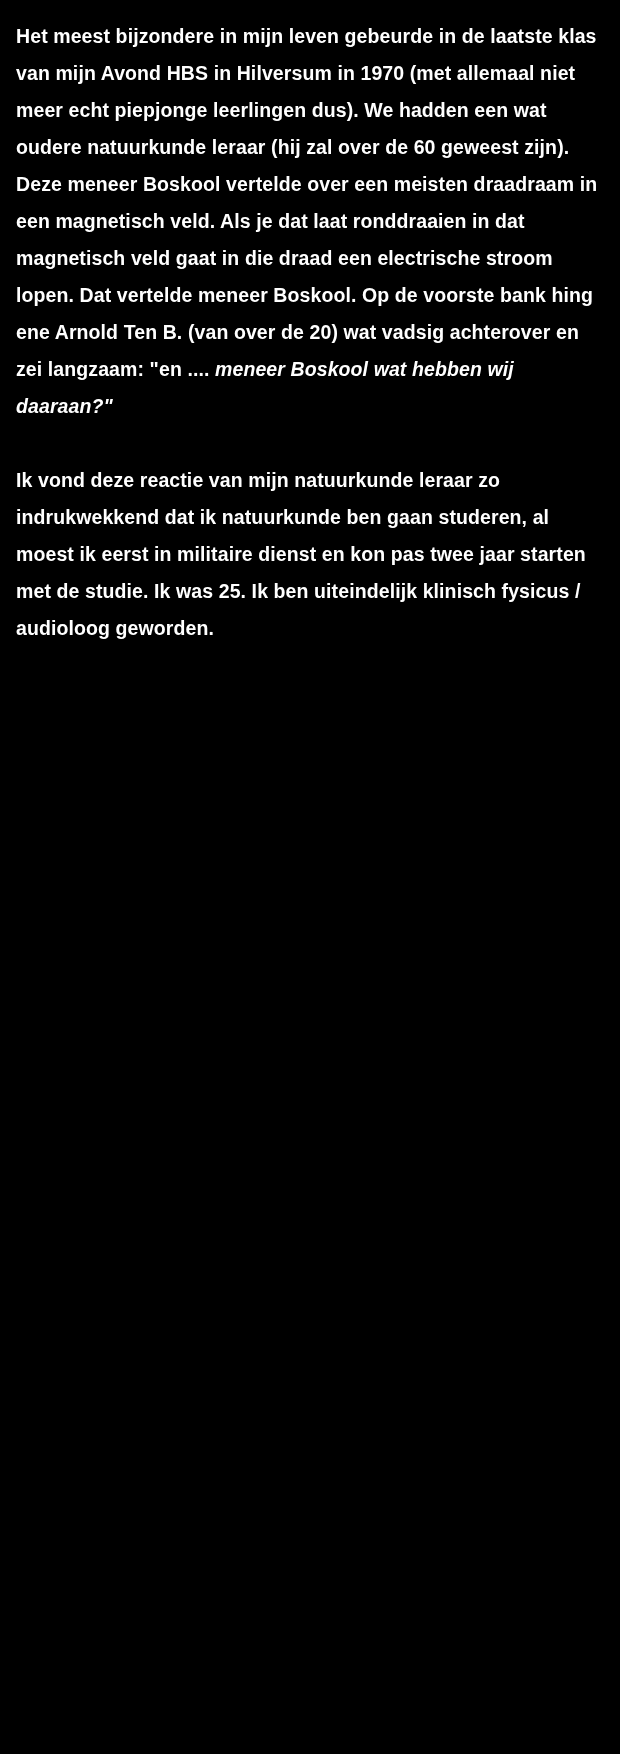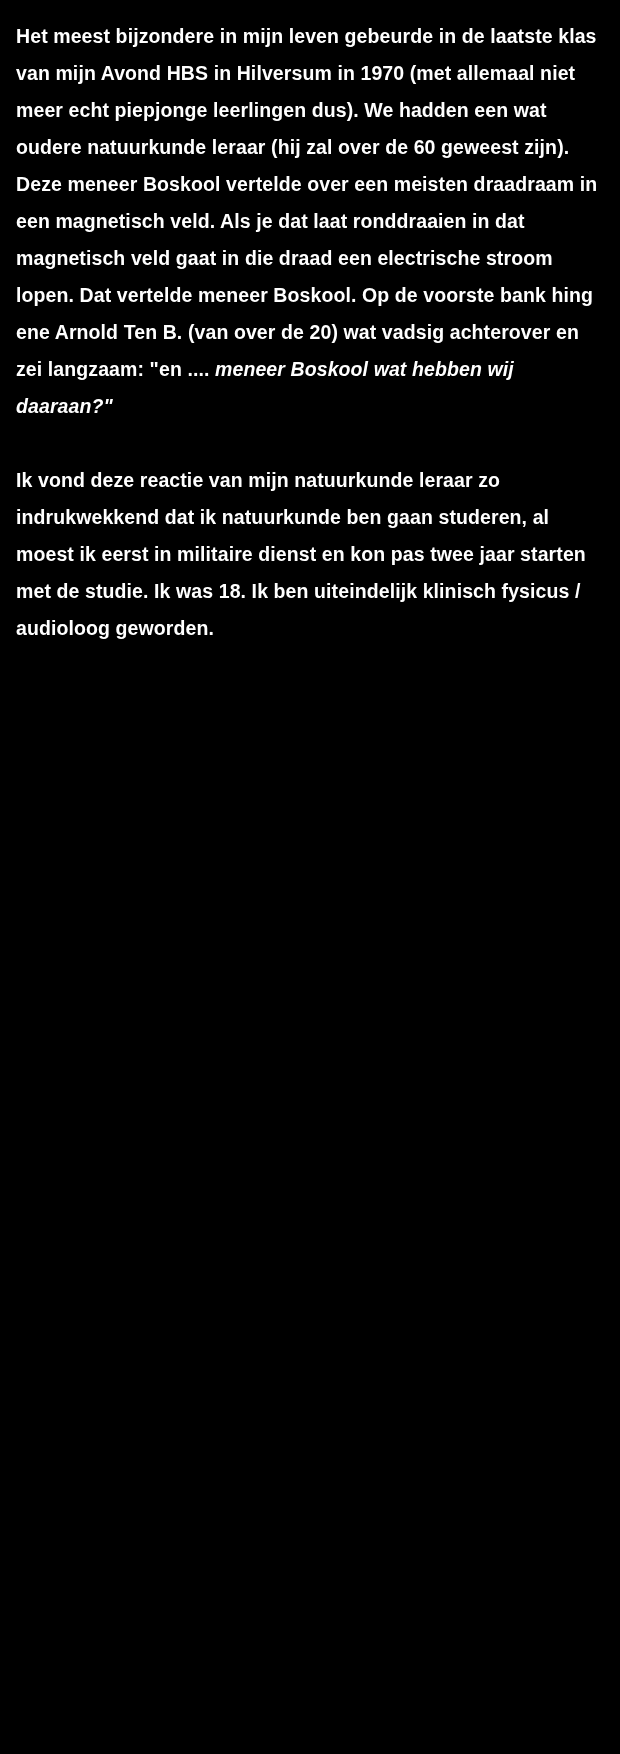--- a/index.html
+++ b/index.html
@@ -40,17 +40,17 @@
 </style>
 </head>
 <body>
 
 <div class="page">
   <div class="story">
 
     <p class="para"><span>Het meest bijzondere in mijn leven gebeurde in de laatste klas van mijn Avond HBS in Hilversum in 1970 (met allemaal niet meer echt piepjonge leerlingen dus). We hadden een wat oudere natuurkunde leraar (hij zal over de 60 geweest zijn). Deze meneer Boskool vertelde over een meisten draadraam in een magnetisch veld. Als je dat laat ronddraaien in dat magnetisch veld gaat in die draad een electrische stroom lopen. Dat vertelde meneer Boskool. Op de voorste bank hing ene Arnold Ten B. (van over de 20) wat vadsig achterover en zei langzaam: "en .... </span><span class="it">meneer Boskool wat hebben wij daaraan?"</span></p>
 
 
-    <p class="para tight"><span>Ik vond deze reactie van mijn natuurkunde leraar zo indrukwekkend dat ik natuurkunde ben gaan studeren, al moest ik eerst in militaire dienst en kon pas twee jaar starten met de studie. Ik was 18.   Ik ben uiteindelijk klinisch fysicus / audioloog geworden.</span></p>
+    <p class="para tight"><span>Ik vond deze reactie van mijn natuurkunde leraar zo indrukwekkend dat ik natuurkunde ben gaan studeren, al moest ik eerst in militaire dienst en kon pas twee jaar starten met de studie. Ik was 25.   Ik ben uiteindelijk klinisch fysicus / audioloog geworden.</span></p>
 
 
   </div>
 </div>
 
 </body></html>

